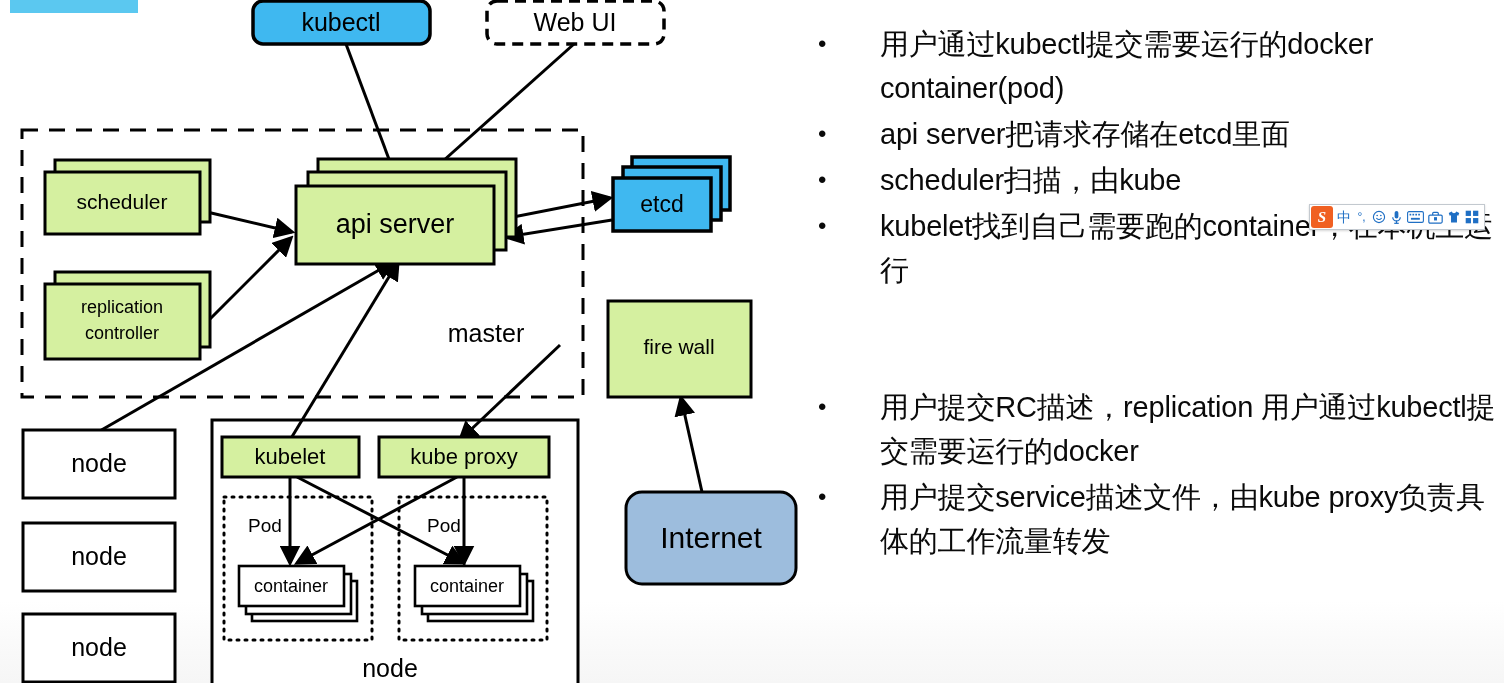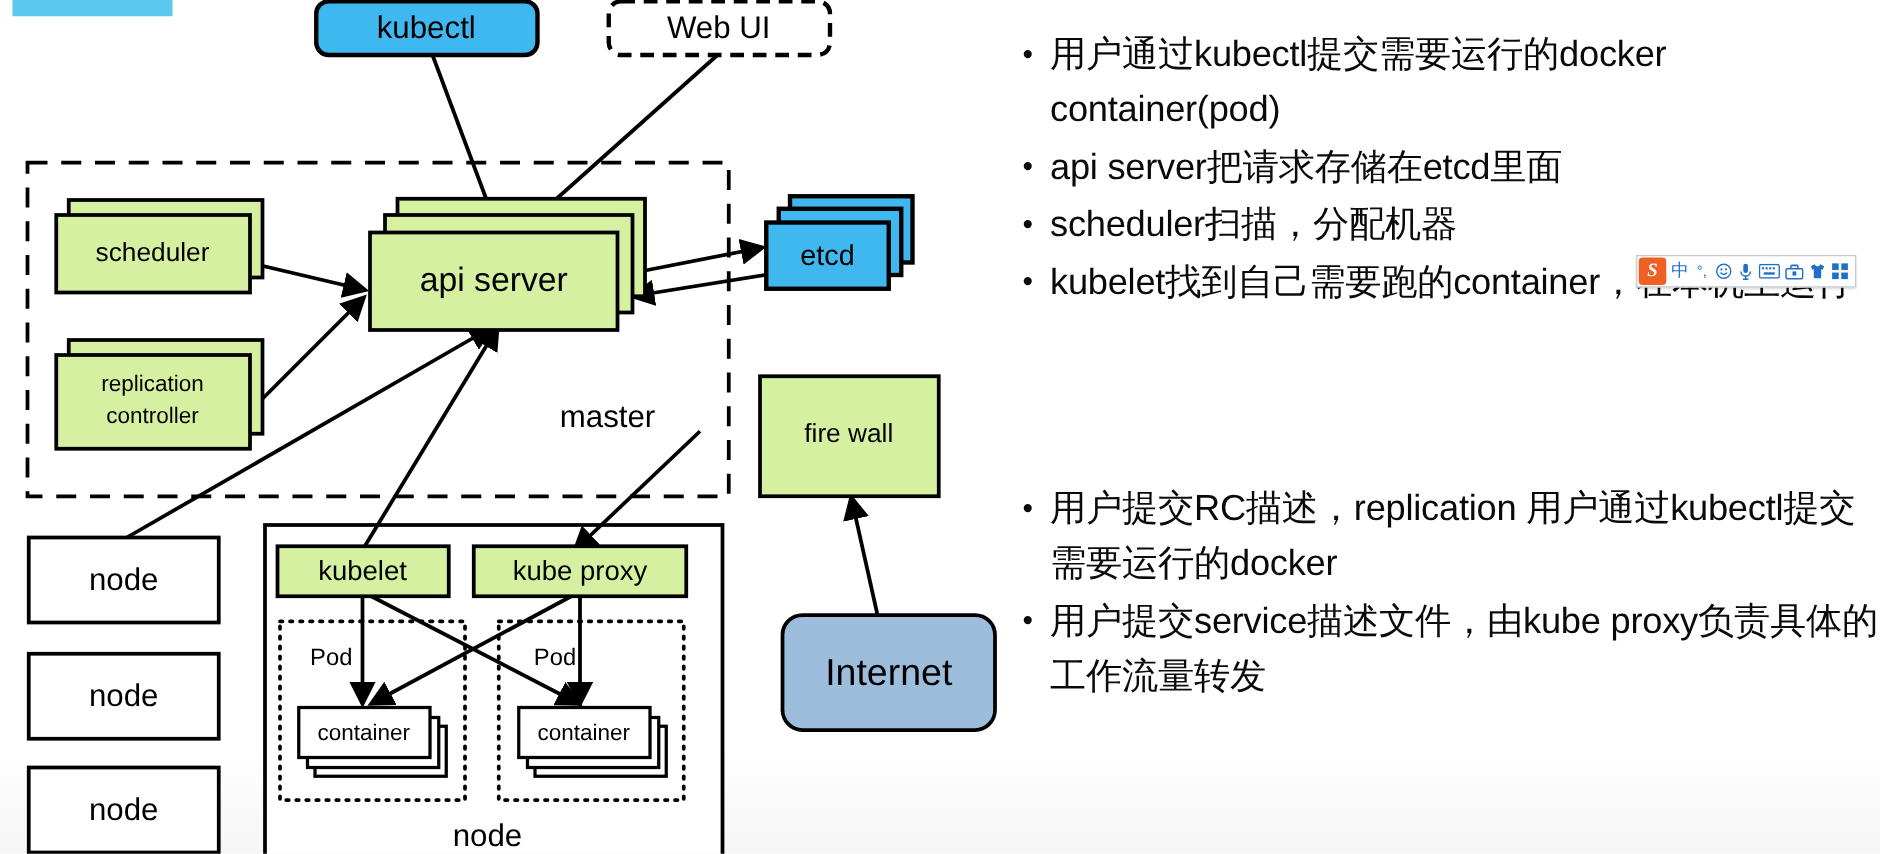--- a/index.html
+++ b/index.html
@@ -65,20 +65,21 @@
     flex: 0 0 auto;
     width: 22px;
     font-size: 24px;
     line-height: 44px;
     text-align: left;
     color: #0a0a0a;
   }
   .bullet .btxt {
     flex: 1 1 auto;
     white-space: pre-wrap;
+    margin-left: 40px;
   }
   #sogou {
     position: absolute;
     left: 1309px;
     top: 204px;
     height: 26px;
     display: flex;
     align-items: center;
     background: #ffffff;
     border: 1px solid #c3c9cf;
@@ -263,21 +264,21 @@
       <div class="bullet">
         <span class="dot">•</span>
         <span class="btxt">用户通过kubectl提交需要运行的docker container(pod)</span>
       </div>
       <div class="bullet">
         <span class="dot">•</span>
         <span class="btxt">api server把请求存储在etcd里面</span>
       </div>
       <div class="bullet">
         <span class="dot">•</span>
-        <span class="btxt">scheduler扫描，分配机器</span>
+        <span class="btxt">scheduler扫描，由kube</span>
       </div>
       <div class="bullet">
         <span class="dot">•</span>
         <span class="btxt">kubelet找到自己需要跑的container，在本机上运行</span>
       </div>
     </div>
 
     <div class="bullet-group" id="group-b">
       <div class="bullet">
         <span class="dot">•</span>

